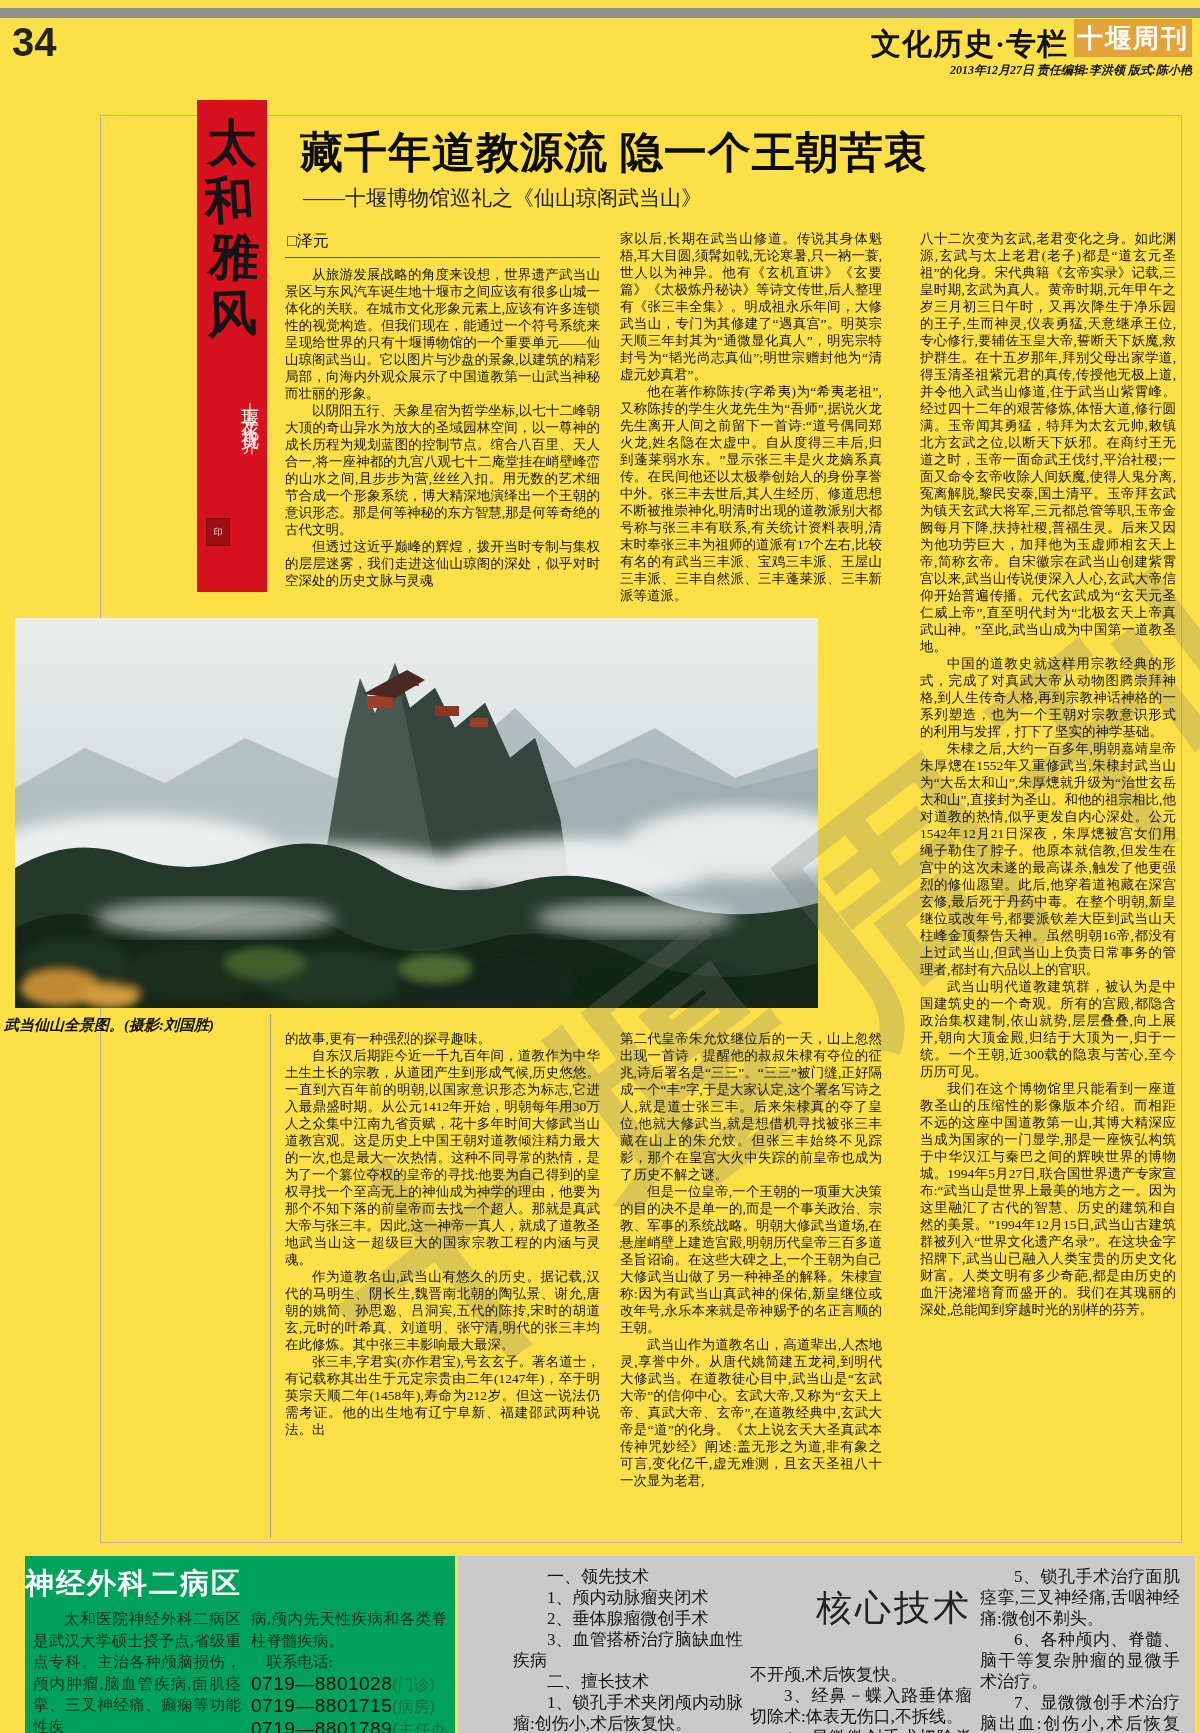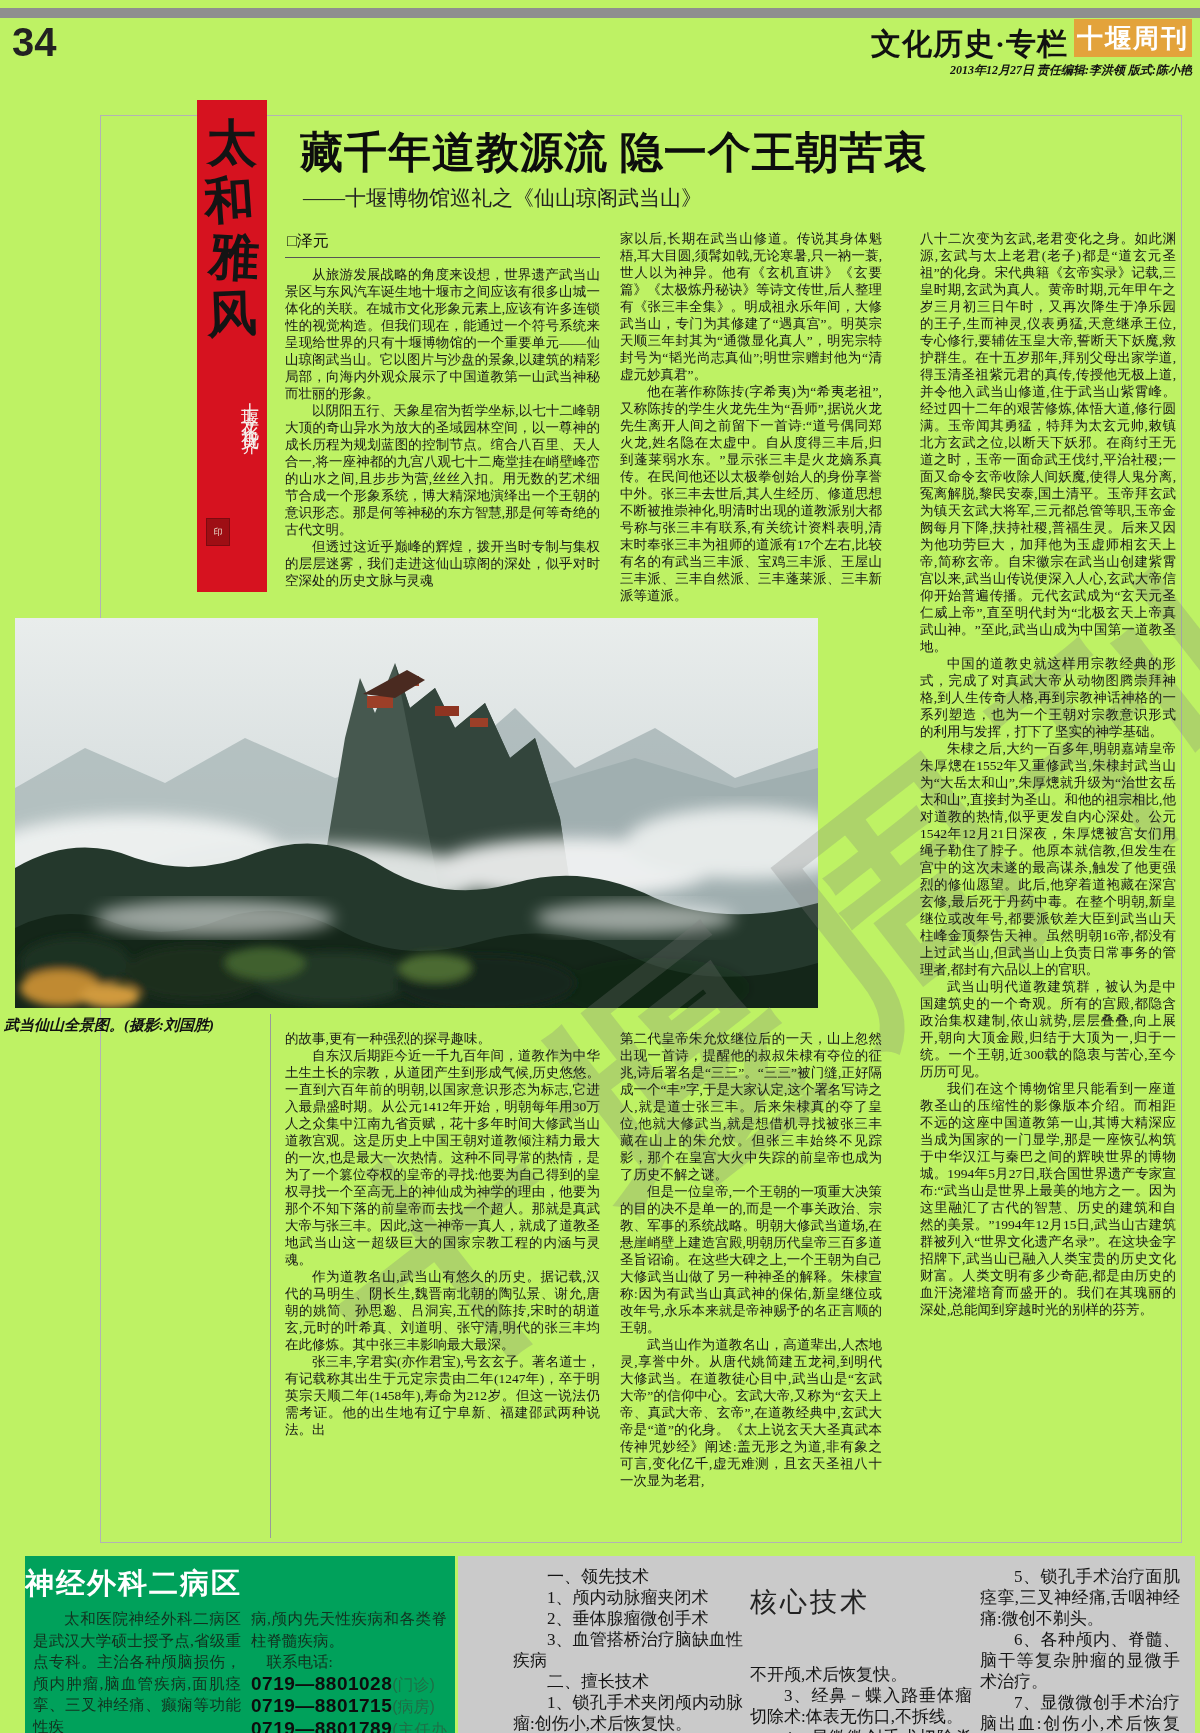--- a/index.html
+++ b/index.html
@@ -1,16 +1,16 @@
 <!DOCTYPE html>
 <html><head>
 <meta charset="utf-8">
 <style>
   html,body{margin:0;padding:0;background:#fff;}
-  #page{position:relative;width:1200px;height:1733px;background:#bef264;overflow:hidden;
+  #page{position:relative;width:1200px;height:1733px;background:#fde047;overflow:hidden;
         font-family:"Liberation Serif","DejaVu Serif",serif;color:#1a1a1a;}
   [data-name]{box-sizing:border-box;}
   
   .topbar{position:absolute;left:0;top:8px;width:1200px;height:10px;background:#8f8f8f;}
   .pagenum{position:absolute;left:12px;top:20px;font-family:"Liberation Sans","DejaVu Sans",sans-serif;
            font-size:40px;font-weight:600;color:#222;}
   .section-title{position:absolute;right:132px;top:24px;font-size:30px;font-weight:bold;color:#111;letter-spacing:1px;}
   .masthead{position:absolute;right:8px;top:19px;width:118px;height:38px;background:#e3a33b;color:#fff;
             font-family:"Liberation Sans","DejaVu Sans",sans-serif;font-weight:bold;font-size:26px;
             display:flex;align-items:center;justify-content:center;letter-spacing:2px;}
@@ -59,30 +59,30 @@
   .ad-green-title{margin:8px 4px 4px 0;text-align:left;color:#fff;font-size:29px;font-weight:bold;
                   font-family:"Liberation Sans","DejaVu Sans",sans-serif;letter-spacing:2px;}
   .ad-green-cols{display:flex;padding:0 8px;}
   .ad-gcol{font-size:15.5px;line-height:21.5px;color:#12311f;text-align:justify;}
   .ad-gcol.left{width:208px;margin-right:10px;}
   .ad-gcol.right{width:196px;}
   .ad-gcol p{margin:0;text-indent:2em;}
   .ad-gcol p.cont{text-indent:0;}
   .ad-gcol p.contact{text-indent:1em;}
   .phones p{margin:0;text-indent:0;font-family:"Liberation Sans","DejaVu Sans",sans-serif;}
-  .ph-num{font-weight:bold;color:#0d0d0d;font-size:19px;letter-spacing:0.5px;}
+  .ph-num{font-weight:normal;color:#0d0d0d;font-size:19px;letter-spacing:0.5px;}
   .ph-label{color:#1f6e46;font-size:16px;}
   .ad-gray{position:absolute;left:458px;top:1556px;width:737px;height:177px;background:#cacaca;z-index:3;overflow:hidden;}
   .ad-col{position:absolute;font-size:17px;line-height:21px;color:#141414;text-align:justify;}
   .ad-col p{margin:0;text-indent:2em;}
   .ad-col p.cont{text-indent:0;}
   .ad-colA{left:55px;top:10px;width:230px;}
   .ad-colB{left:292px;top:108px;width:222px;}
   .ad-colC{left:522px;top:10px;width:200px;}
-  .core-head{position:absolute;left:292px;top:28px;width:222px;text-align:left;font-size:27px;color:#222;
+  .core-head{position:absolute;left:292px;top:28px;width:222px;text-align:right;font-size:36px;color:#222;
              letter-spacing:3px;}
 </style>
 </head>
 <body>
 
 <div id="page" data-name="newspaper-page">
 
   <div class="topbar" data-name="top-rule-bar"></div>
   <div class="pagenum" data-name="page-number">34</div>
   <div class="section-title" data-name="section-title">文化历史·专栏</div>

